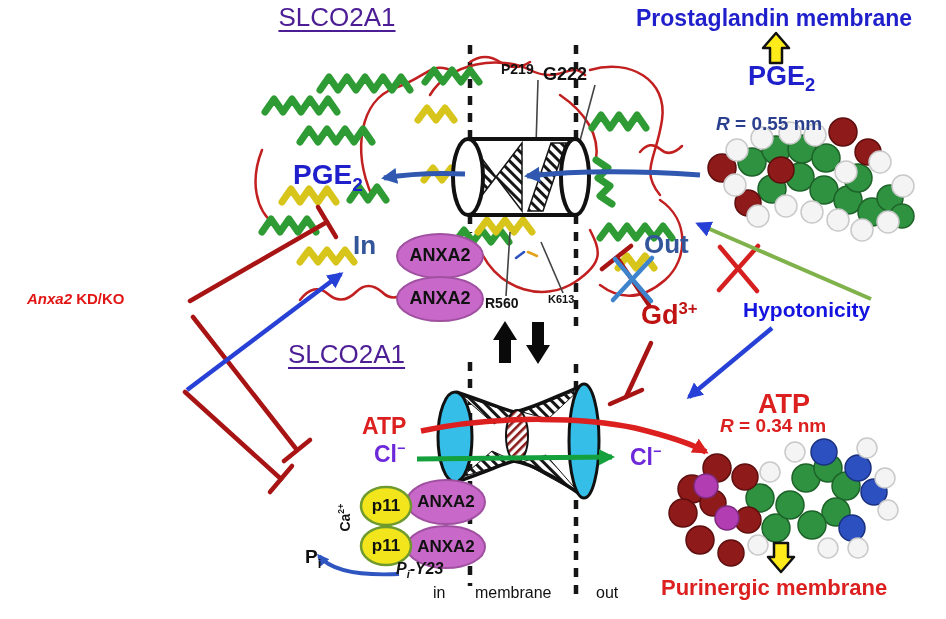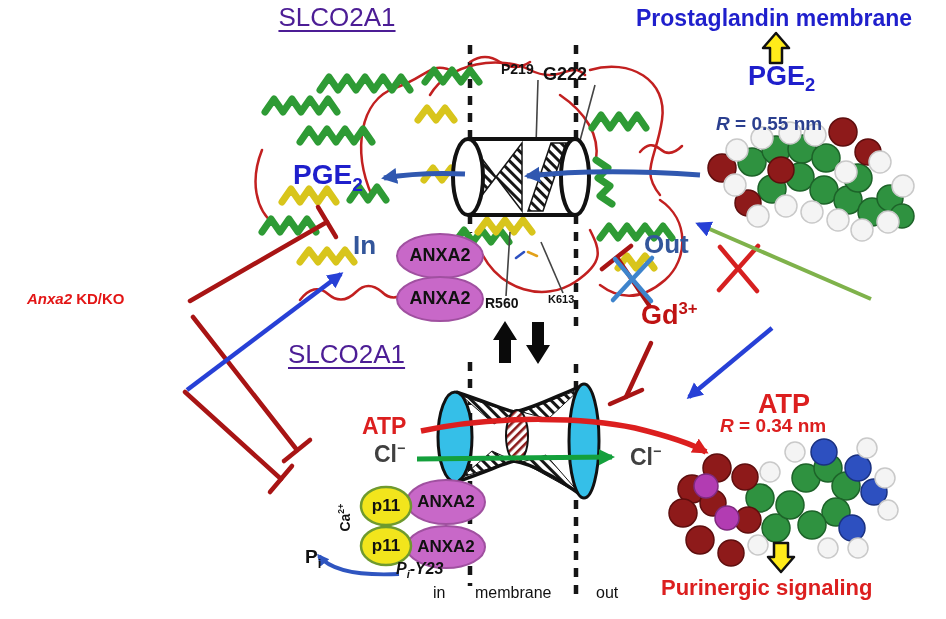--- a/index.html
+++ b/index.html
@@ -13,21 +13,21 @@
   .u{text-decoration:underline;text-decoration-thickness:2px;text-underline-offset:4px;}
   sub{font-size:0.68em;}
   sup{font-size:0.62em;}
   .heading{color:#4c1d95;font-size:26px;}
   .blue-sig{color:#1F1FCC;}
   .slate{color:#33569B;}
   .rad-blue{color:#2B3F8F;margin-top:12px;}
   .gene-red{color:#E31616;}
   .gd-red{color:#BF1212;text-align:center;}
   .atp-red{color:#DC1F1F;}
-  .cl-green{color:#404040;}
+  .cl-green{color:#6d28d9;}
   .hypo-blue{color:#1414E0;}
   .blk{color:#111;}
 </style>
 </head>
 <body>
 
 <div id="stage">
 
 <svg id="scene" width="946" height="619" viewBox="0 0 946 619">
   <defs>
@@ -302,20 +302,21 @@
 
 <div class="lbl b blk" style="left:501px;top:62px;font-size:14px;">P219</div>
 <div class="lbl b blk" style="left:543px;top:65px;font-size:18px;">G222</div>
 <div class="lbl b blk" style="left:485px;top:296px;font-size:14px;">R560</div>
 <div class="lbl b blk" style="left:548px;top:294px;font-size:11px;">K613</div>
 
 <div class="lbl b gd-red" style="left:641px;top:300px;font-size:27px;">
   <span>Gd</span><sup>3+</sup>
 </div>
 
+<div class="lbl b hypo-blue" style="left:743px;top:299px;font-size:21px;">Hypotonicity</div>
 
 <div class="lbl b gene-red" style="left:27px;top:291px;font-size:15px;">
   <span class="it">Anxa2</span><span> KD/KO</span>
 </div>
 
 <div class="lbl heading" style="left:288px;top:341px;">
   <div class="u">SLCO2A1</div>
 </div>
 
 <div class="lbl b atp-red" style="left:362px;top:414px;font-size:23px;">ATP</div>
@@ -345,15 +346,15 @@
   <span>P</span><sub>i</sub>
 </div>
 <div class="lbl b blk" style="left:396px;top:561px;font-size:16px;font-style:italic;">
   <span>P</span><sub>i</sub><span>-Y23</span>
 </div>
 
 <div class="lbl blk" style="left:433px;top:585px;font-size:16px;">in</div>
 <div class="lbl blk" style="left:475px;top:585px;font-size:16px;text-align:center;">membrane</div>
 <div class="lbl blk" style="left:596px;top:585px;font-size:16px;">out</div>
 
-<div class="lbl b atp-red" style="left:661px;top:576px;font-size:22px;">Purinergic signaling</div>
+<div class="lbl b atp-red" style="left:661px;top:576px;font-size:22px;">Purinergic membrane</div>
 
 </div>
 
 </body></html>

